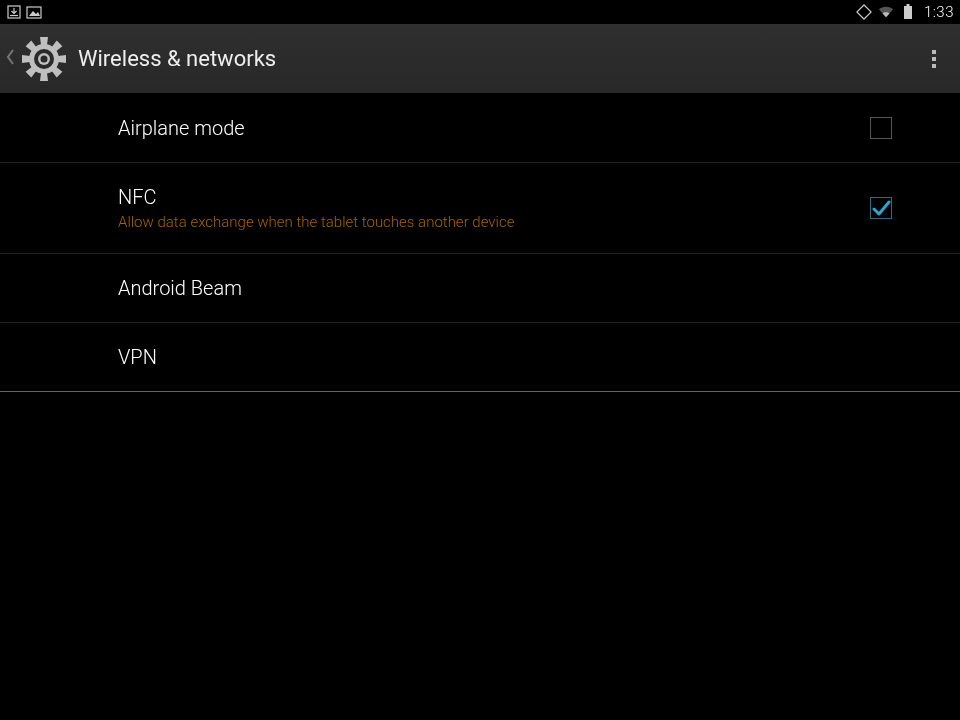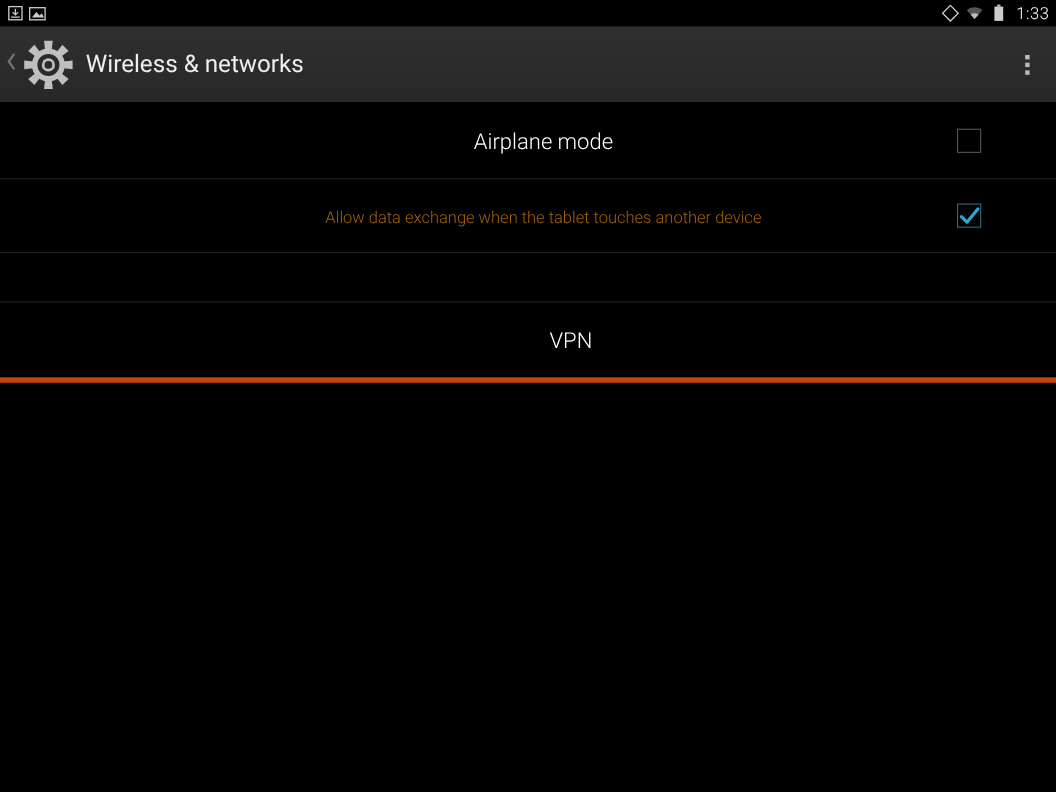--- a/index.html
+++ b/index.html
@@ -37,21 +37,20 @@
       color: #888;
       font-size: 22px;
       text-align:center;
     }
     .gear-wrap { width: 56px; height: 56px; display:flex; align-items:center; justify-content:center; }
     .action-title { font-size: 22px; font-weight: 400; color: #eeeeee; margin-left: 6px; flex:1; }
     .overflow-dots { width: 20px; display:flex; flex-direction:column; gap:3px; align-items:center; justify-content:center; padding: 10px;}
     .overflow-dots span { width:4px; height:4px; background:#bbbbbb; display:block; }
     .content {
       padding: 0;
-      text-align: center;
     }
     .row {
       display: flex;
       padding: 22px 40px 22px 118px;
       align-items: center;
       border-bottom: 1px solid #222222;
     }
     .row-text { flex: 1; }
     .row-title { font-size: 20px; color: #ffffff; font-weight:300; }
     .row-sub { font-size: 15px; color: #a16207; margin-top: 4px; font-weight:300;}
@@ -149,33 +148,35 @@
 
   <div class="row">
     <div class="row-text">
       <div class="row-title">Airplane mode</div>
     </div>
     <div class="checkbox"></div>
   </div>
 
   <div class="row">
     <div class="row-text">
+      <div class="row-title">NFC</div>
       <div class="row-sub">Allow data exchange when the tablet touches another device</div>
     </div>
     <div class="checkbox" style="border-color:#2f6a82;">
       <svg width="20" height="20" viewBox="0 0 20 20">
           <path d="M3 11 L8 16 L18 4" stroke="#29a6d6" stroke-width="3" fill="none" stroke-linecap="round" stroke-linejoin="round"></path>
         </svg>
     </div>
   </div>
 
   <div class="row">
     <div class="row-text">
+      <div class="row-title">Android Beam</div>
     </div>
   </div>
 
-  <div class="row" style="border-bottom:5px solid #c2410c;">
+  <div class="row" style="border-bottom:1px solid #c2410c;">
     <div class="row-text">
       <div class="row-title">VPN</div>
     </div>
   </div>
 
 </div>
 
 </body></html>

